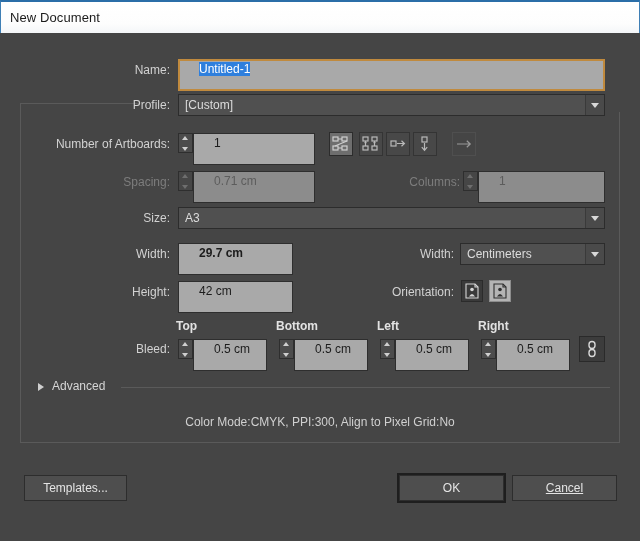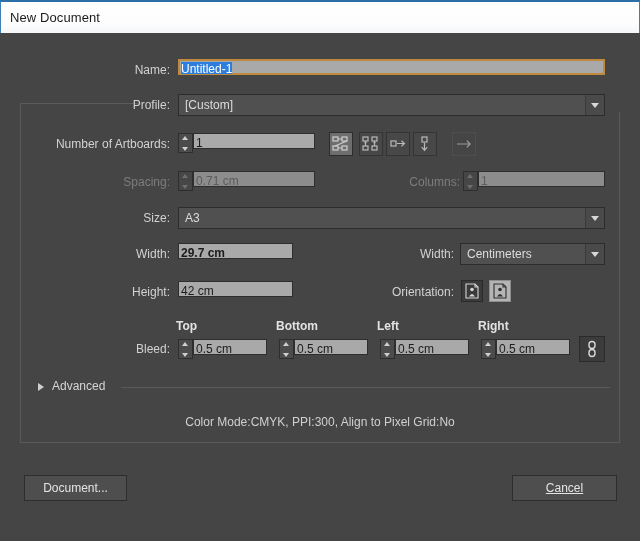--- a/index.html
+++ b/index.html
@@ -29,23 +29,23 @@
   
   .body{position:absolute;left:0;top:33px;width:640px;height:508px;background:#454545;}
   .lbl{
     position:absolute;text-align:right;font-size:12px;color:#d2d2d2;
     line-height:22px;white-space:nowrap;
   }
   .lbl.dim{color:#7d7d7d;}
 
   
   .tfield{
-    position:absolute;height:16px;box-sizing:border-box;
+    position:absolute;height:32px;box-sizing:border-box;
     background:#a9a9a9;border:1px solid #2e2e2e;
-    color:#1c1c1c;font-size:12px;line-height:18px;padding:0 2px;
+    color:#1c1c1c;font-size:12px;line-height:18px;padding:0 20px;
     white-space:nowrap;overflow:hidden;
   }
   .tfield.dimf{background:#8c8c8c;color:#5c5c5c;}
   .tfield.focus{border:1px solid #c08a3e;box-shadow:0 0 0 1px #c08a3e inset;}
 
   .sel{background:#2e7fdd;color:#ffffff;}
 
   
   .combo{
     position:absolute;height:22px;box-sizing:border-box;
@@ -293,17 +293,18 @@
         <rect x="9" y="12.5" width="6" height="7" rx="3" fill="none" stroke="#d8d8d8" stroke-width="1.4"></rect>
       </svg>
     </div>
 
     <div class="advtri" style="left:38px;top:350px;"></div>
     <div class="advlbl" style="left:52px;top:346px;">Advanced</div>
     <div class="advline" style="left:121px;top:354px;width:489px;"></div>
 
     <div class="summary" style="left:20px;top:382px;width:600px;">Color Mode:CMYK, PPI:300, Align to Pixel Grid:No</div>
 
-    <div class="pbtn" style="left:24px;top:442px;width:103px;">Document...</div>
+    <div class="pbtn" style="left:24px;top:442px;width:103px;">Templates...</div>
+    <div class="pbtn default" style="left:399px;top:442px;width:105px;">OK</div>
     <div class="pbtn" style="left:512px;top:442px;width:105px;text-decoration:underline;">Cancel</div>
 
   </div>
 </div>
 
 </body></html>

